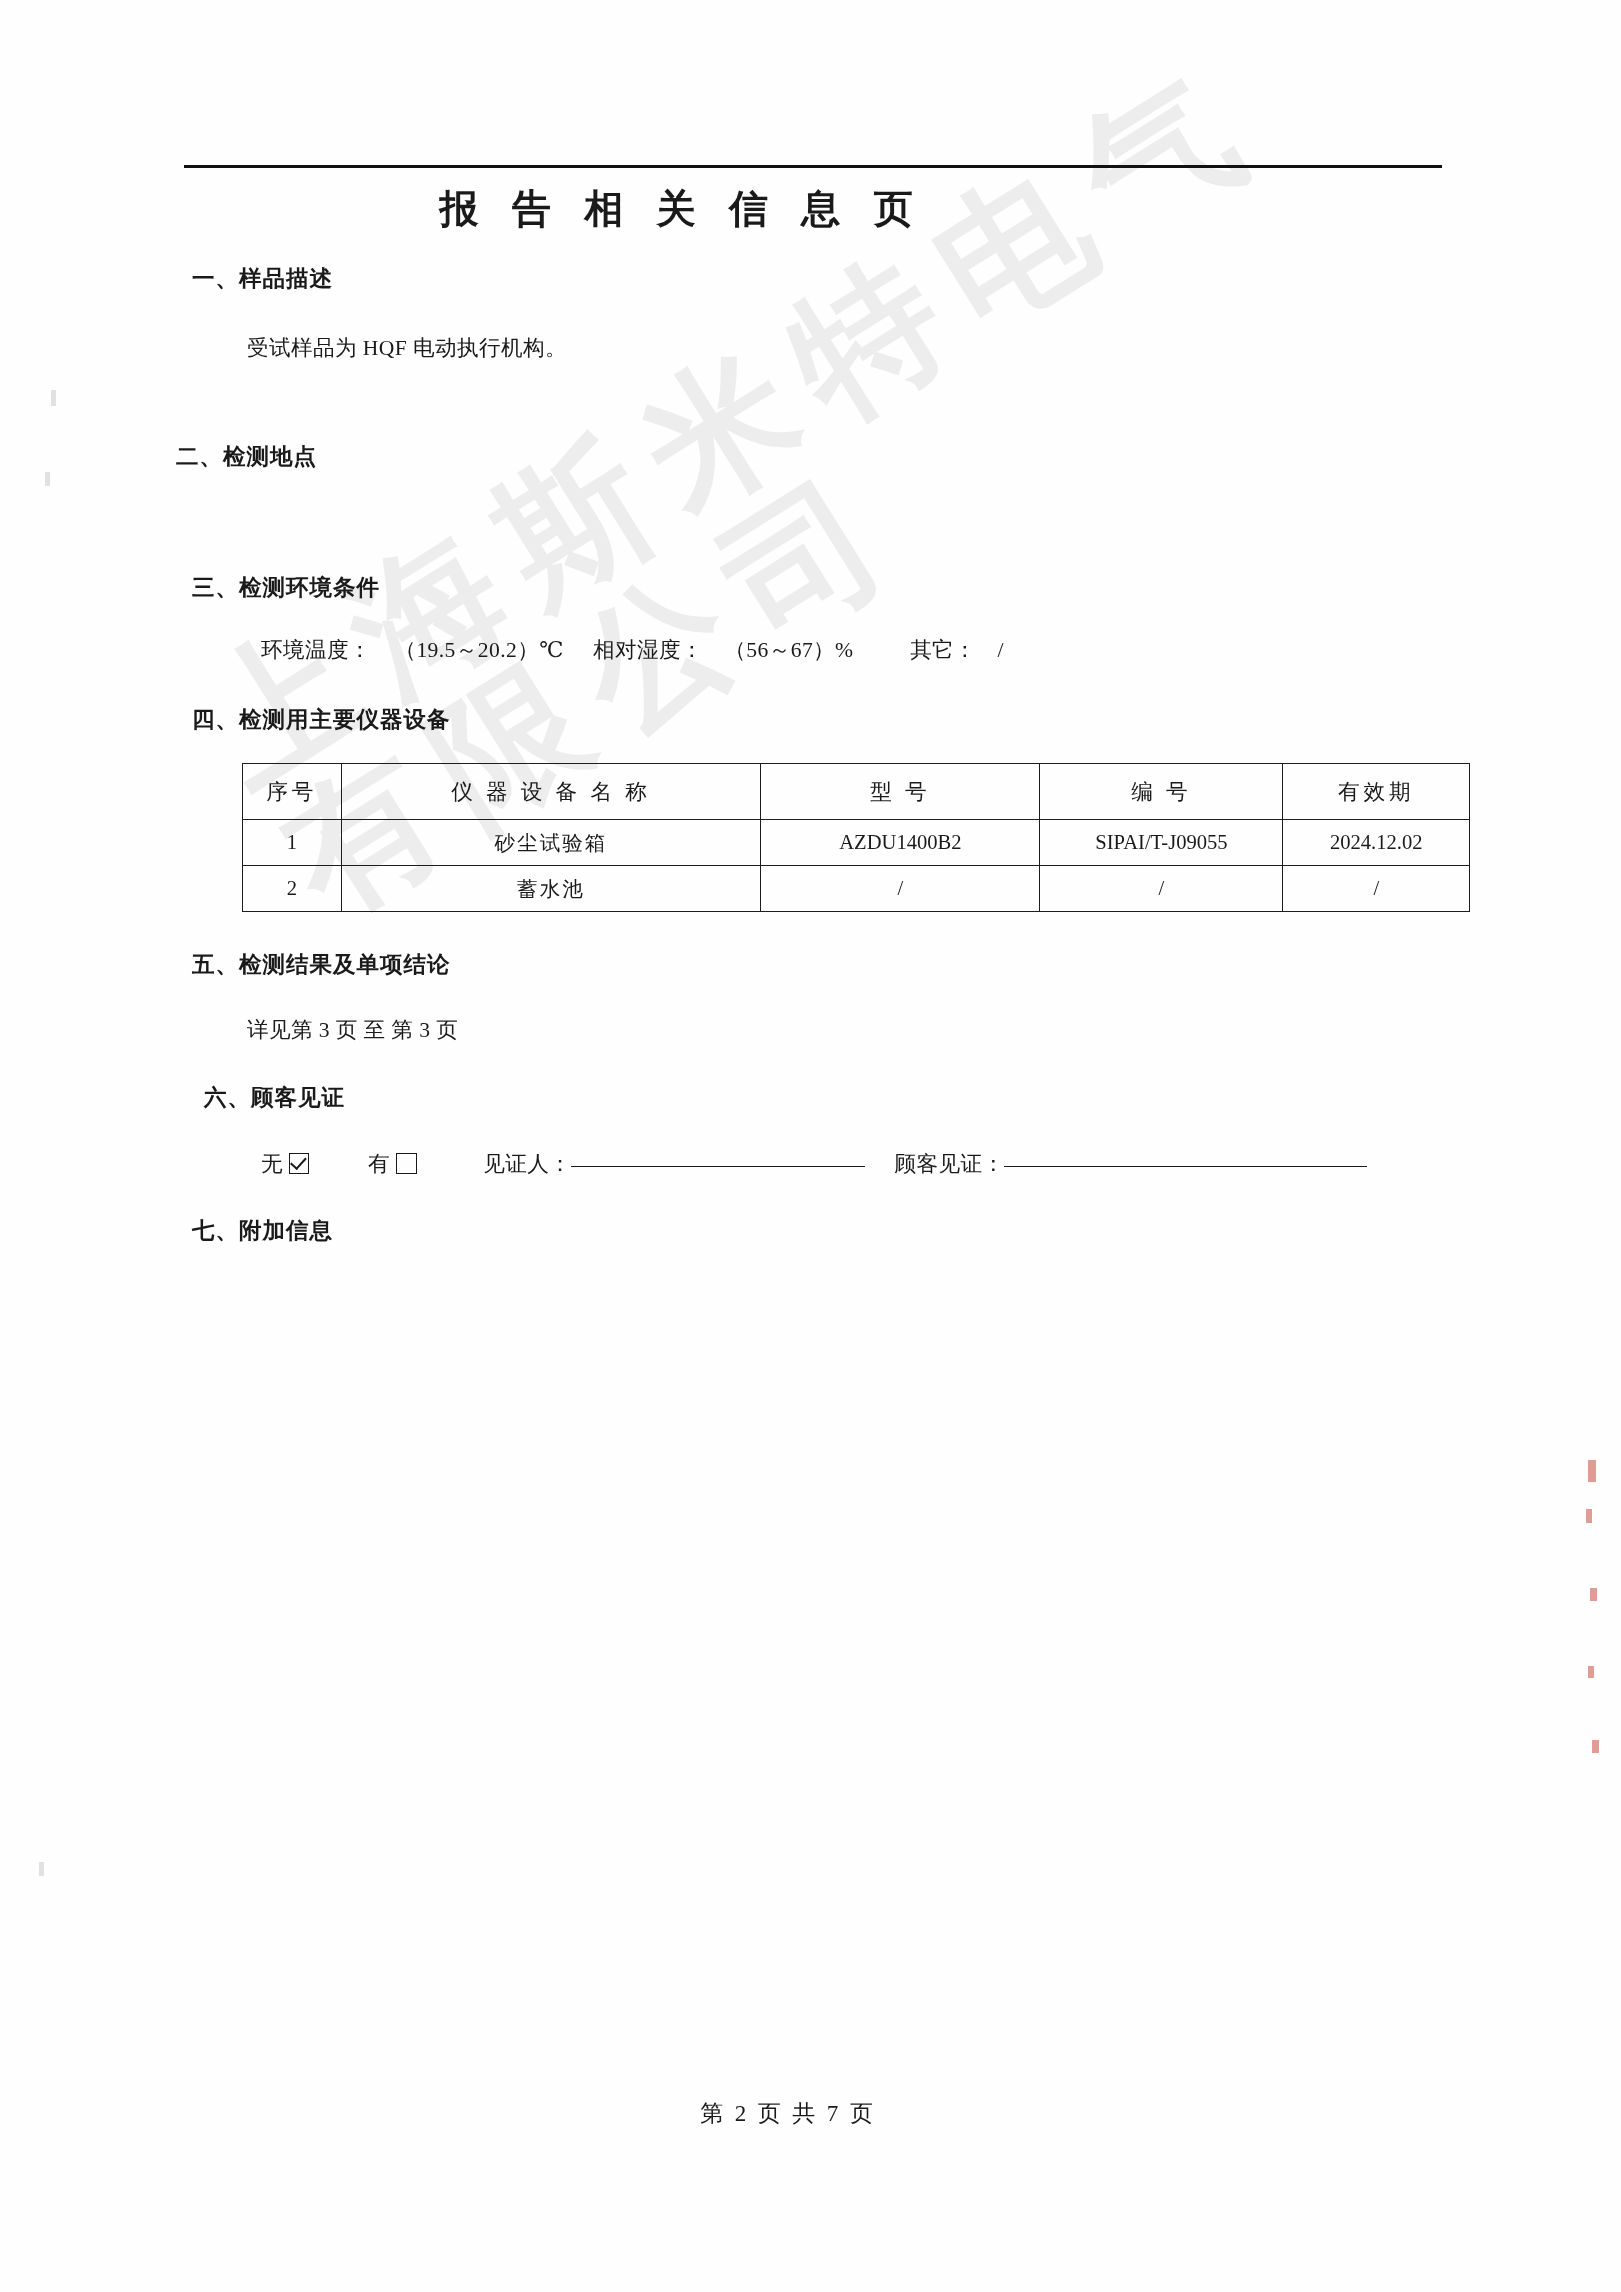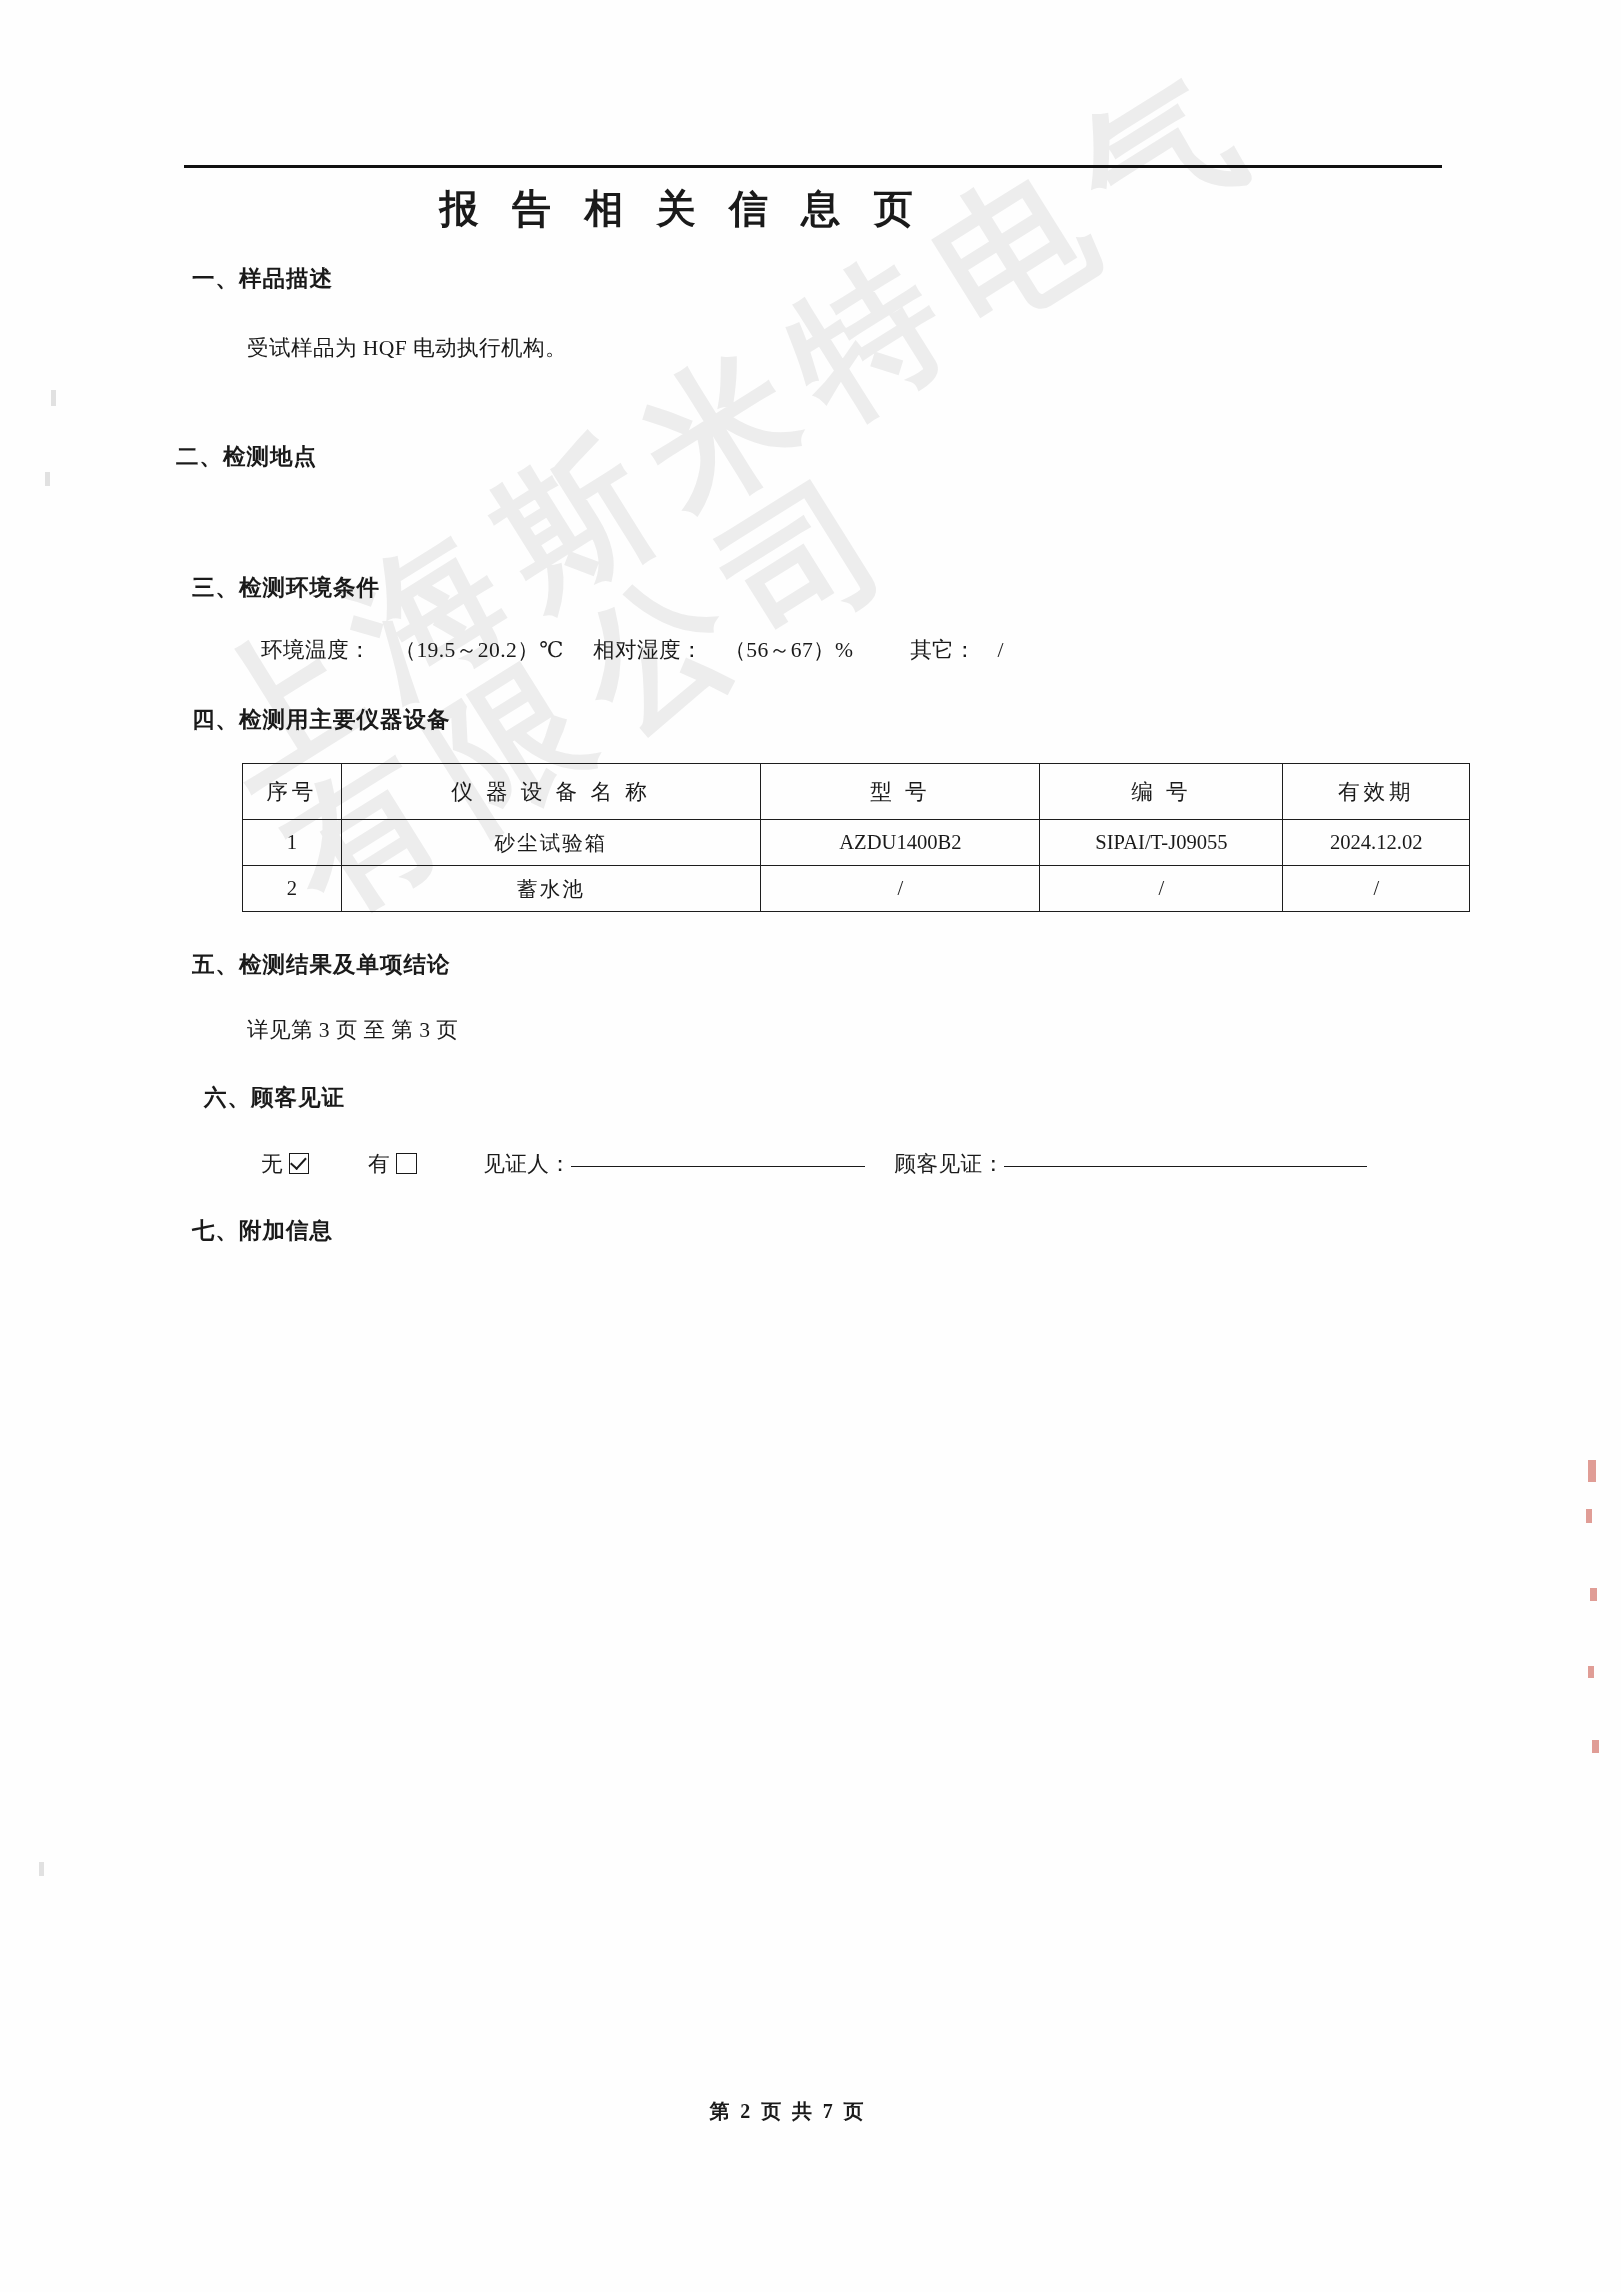--- a/index.html
+++ b/index.html
@@ -151,22 +151,22 @@
     vertical-align: 3.9px;
   }
 
   
   .footer {
     position: absolute;
     left: 0;
     top: 2098px;
     width: 1576px;
     text-align: center;
-    font-size: 20px;
-    font-weight: bold;
+    font-size: 23px;
+    font-weight: normal;
     letter-spacing: 2.9px;
   }
 
   
   .watermark {
     position: absolute;
     left: 372px;
     top: 372px;
     width: 882px;
     height: 980px;

